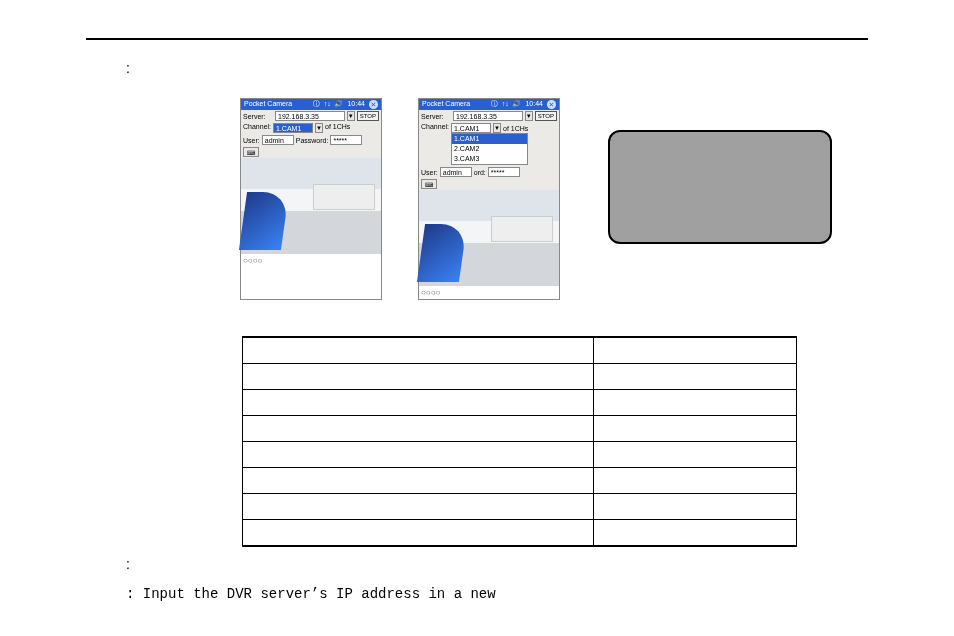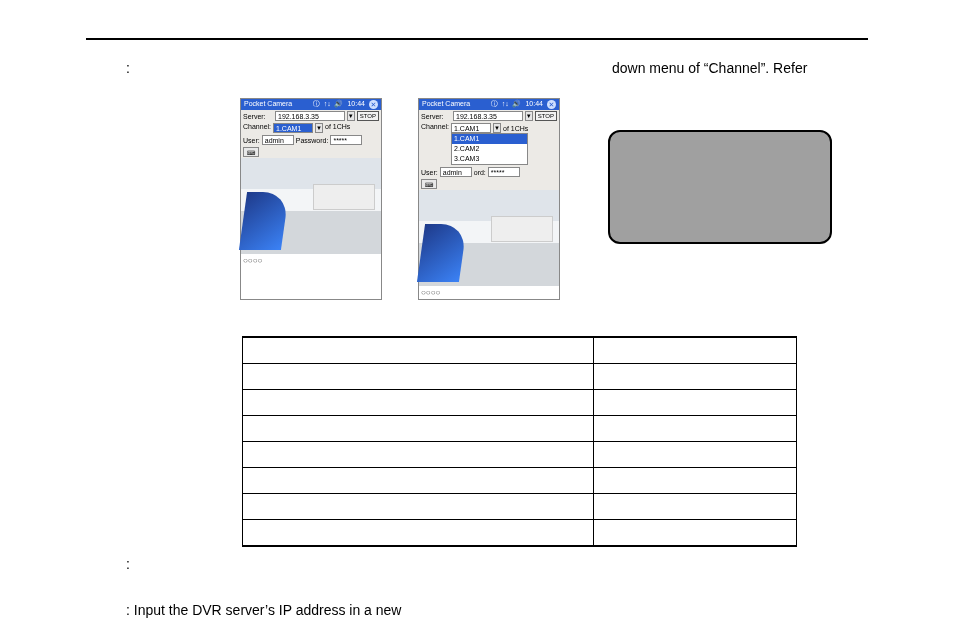--- a/index.html
+++ b/index.html
@@ -34,31 +34,30 @@
   .video .blueobj{position:absolute;left:2px;bottom:4px;width:42px;height:58px;background:linear-gradient(140deg,#1e3a8a,#3b82f6);border-top-right-radius:26px;transform:skewX(-8deg);}
   .video .shelf{position:absolute;right:6px;top:26px;width:60px;height:24px;background:#eee;border:1px solid #ccc;}
   .dots{padding:2px;background:#fff;font-size:8px;color:#555;}
   .graybox{position:absolute;left:608px;top:130px;width:220px;height:110px;background:#a0a0a0;border:2px solid #000;border-radius:12px;}
   .tablewrap{position:absolute;left:242px;top:336px;border:1px solid #000;border-right:none;}
   .tablewrap table{border-collapse:collapse;width:554px;}
   .tablewrap td{border:1px solid #000;height:25px;padding:0;}
   .tablewrap td.col1{width:350px;border-left:none;}
   .tablewrap td.col2{border-right:1px solid #000;}
   .bottom1{position:absolute;left:126px;top:556px;font-size:14px;}
-  .bottom2{position:absolute;left:126px;top:602px;font-size:14px;}
+  .bottom2{position:absolute;left:126px;top:586px;font-size:14px;font-family:Liberation Mono, monospace;}
 </style>
 </head>
 <body>
 
 <div class="page">
 
   <div class="hr"></div>
 
   <div class="colon1">:</div>
-  <div class="righttext">down menu of “Channel”. Refer</div>
 
   <div class="shots">
 
     <div class="pda">
       <div class="titlebar">
         <span>Pocket Camera</span>
         <span class="spacer"></span>
         <span class="ticon">ⓘ</span>
         <span class="ticon">↑↓</span>
         <span class="ticon">🔊</span>

